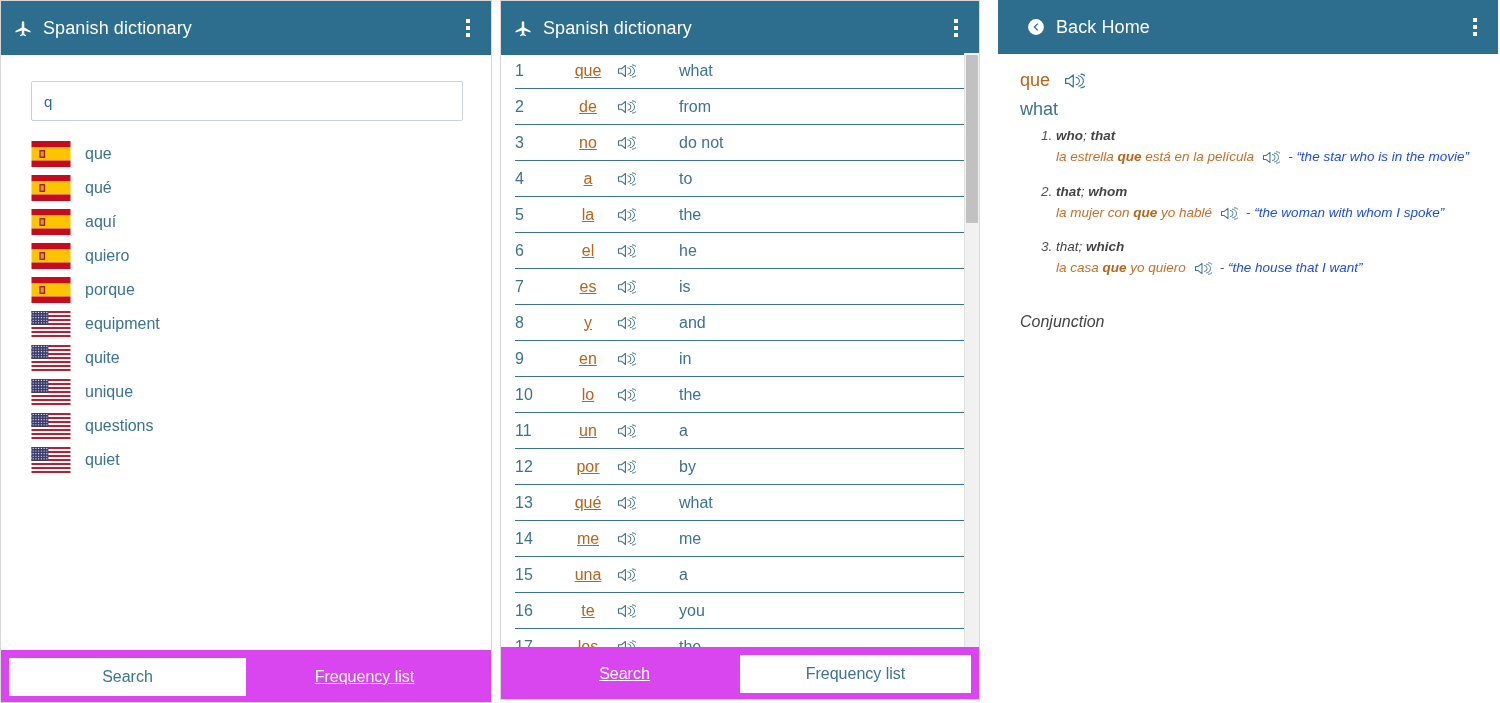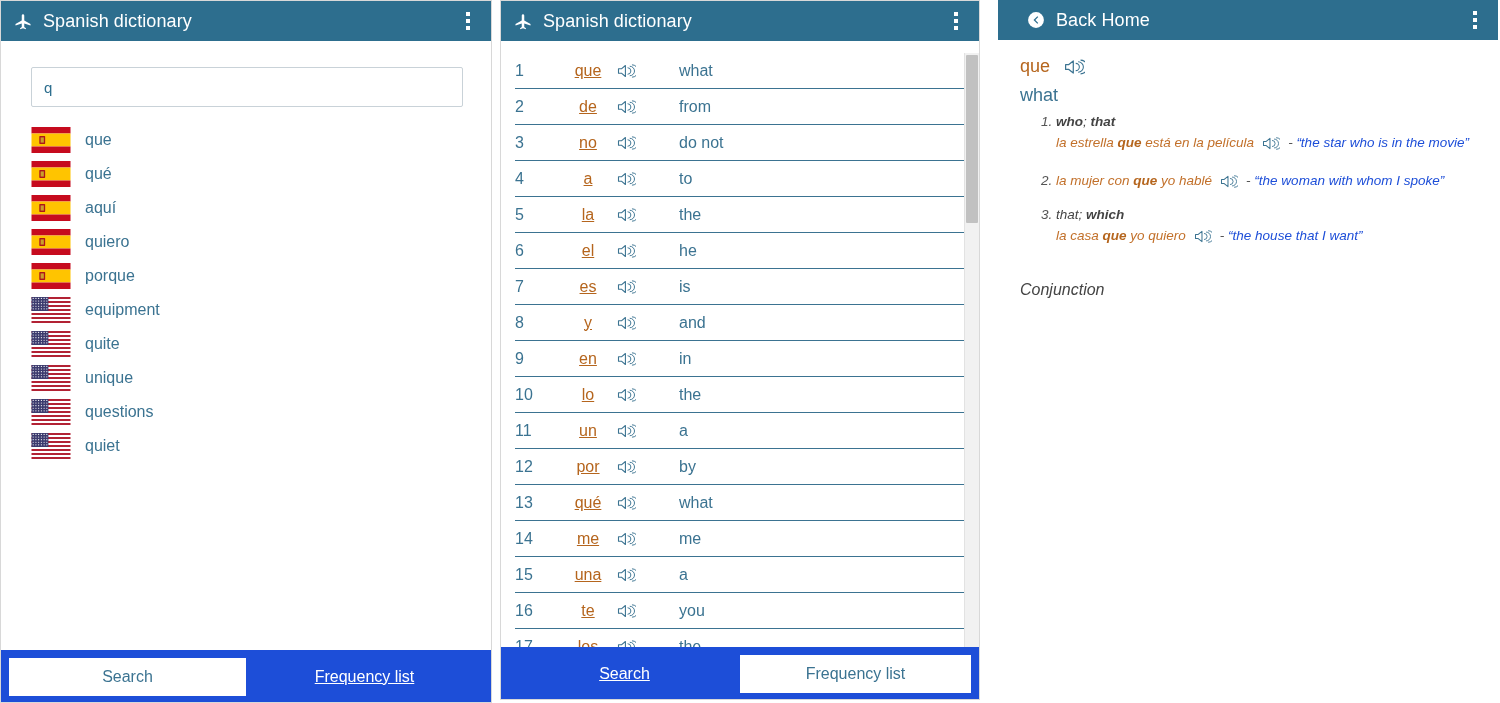--- a/index.html
+++ b/index.html
@@ -18,21 +18,21 @@
 
   
   .panel {
     position: absolute;
     top: 0;
     background: #ffffff;
     border: 1px solid #d8d8d8;
     overflow: hidden;
   }
   .panel-header {
-    height: 40px;
+    height: 54px;
     background: #2d6e8e;
     display: flex;
     align-items: center;
     padding: 0 14px 0 12px;
     color: #ffffff;
   }
   .header-left { display: flex; align-items: center; gap: 10px; flex: 1; min-width: 0; }
   .header-title {
     font-size: 18px;
     color: #ffffff;
@@ -77,21 +77,21 @@
     font-size: 16px;
     color: #3b7391;
   }
 
   
   .tabbar {
     position: absolute;
     left: 0; bottom: 0;
     width: 100%;
     height: 52px;
-    background: #1d4ed8;
+    background: #d946ef;
     display: flex;
     align-items: flex-end;
     padding: 0 8px 6px 8px;
   }
   .tab {
     flex: 1;
     height: 38px;
     display: flex;
     align-items: center;
     justify-content: center;
@@ -848,20 +848,21 @@
           <li>
             <div class="sense-def"><b>who</b><span>; </span><b>that</b></div>
             <div class="sense-example"><span class="es-ex"><span>la estrella </span><b>que</b><span> está en la película</span></span><span class="inline-audio"><svg viewBox="0 0 26 22" width="18" height="15" style="display: block;">
                   <path d="M2 8h4l5.5-4.5v15L6 14H2z" fill="none" stroke="#3b7391" stroke-width="1.5" stroke-linejoin="round"></path>
                   <path d="M14.5 6.5 A 4.5 4.5 0 0 1 14.5 15.5" fill="none" stroke="#3b7391" stroke-width="1.3"></path>
                   <path d="M17.5 4.5 A 6.5 6.5 0 0 1 17.5 17.5" fill="none" stroke="#3b7391" stroke-width="1.3"></path>
                   <path d="M20.5 2.5 A 8.5 8.5 0 0 1 20.5 19.5" fill="none" stroke="#3b7391" stroke-width="1.3"></path>
                 </svg></span><span class="sep">- </span><span class="en-ex">“the star who is in the movie”</span></div>
           </li>
           <li>
+            <div class="sense-def"><b>that</b><span>; </span><b>whom</b></div>
             <div class="sense-example"><span class="es-ex"><span>la mujer con </span><b>que</b><span> yo hablé</span></span><span class="inline-audio"><svg viewBox="0 0 26 22" width="18" height="15" style="display: block;">
                   <path d="M2 8h4l5.5-4.5v15L6 14H2z" fill="none" stroke="#3b7391" stroke-width="1.5" stroke-linejoin="round"></path>
                   <path d="M14.5 6.5 A 4.5 4.5 0 0 1 14.5 15.5" fill="none" stroke="#3b7391" stroke-width="1.3"></path>
                   <path d="M17.5 4.5 A 6.5 6.5 0 0 1 17.5 17.5" fill="none" stroke="#3b7391" stroke-width="1.3"></path>
                   <path d="M20.5 2.5 A 8.5 8.5 0 0 1 20.5 19.5" fill="none" stroke="#3b7391" stroke-width="1.3"></path>
                 </svg></span><span class="sep">- </span><span class="en-ex">“the woman with whom I spoke”</span></div>
           </li>
           <li>
             <div class="sense-def"><span>that</span><span>; </span><b>which</b></div>
             <div class="sense-example"><span class="es-ex"><span>la casa </span><b>que</b><span> yo quiero</span></span><span class="inline-audio"><svg viewBox="0 0 26 22" width="18" height="15" style="display: block;">

